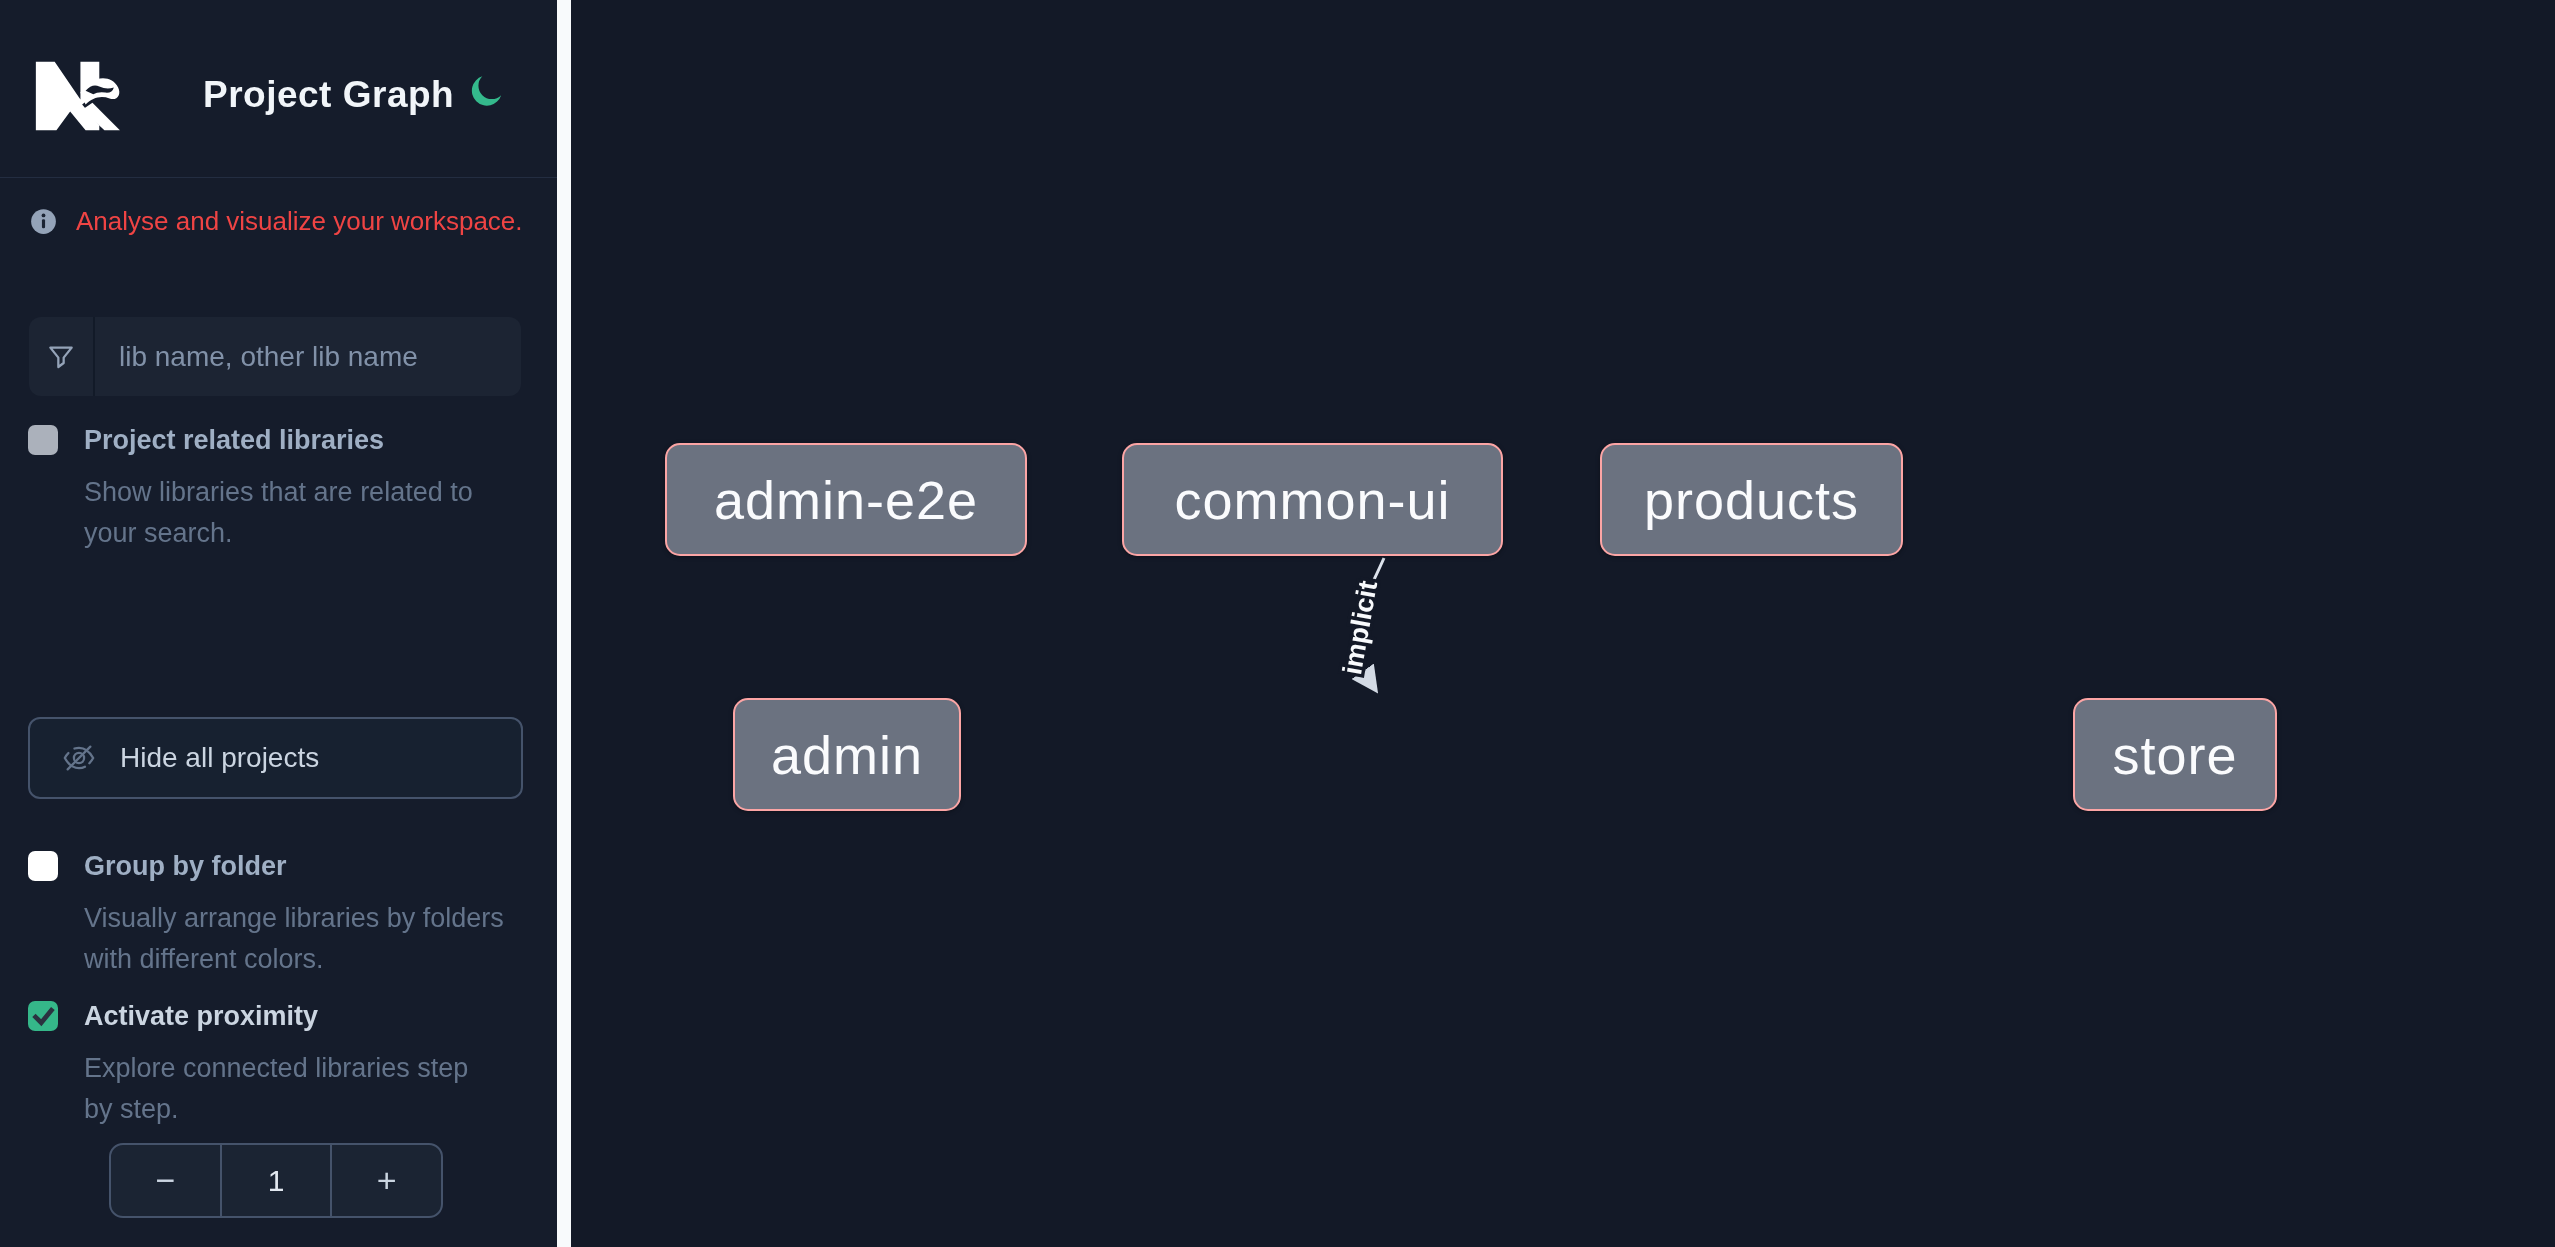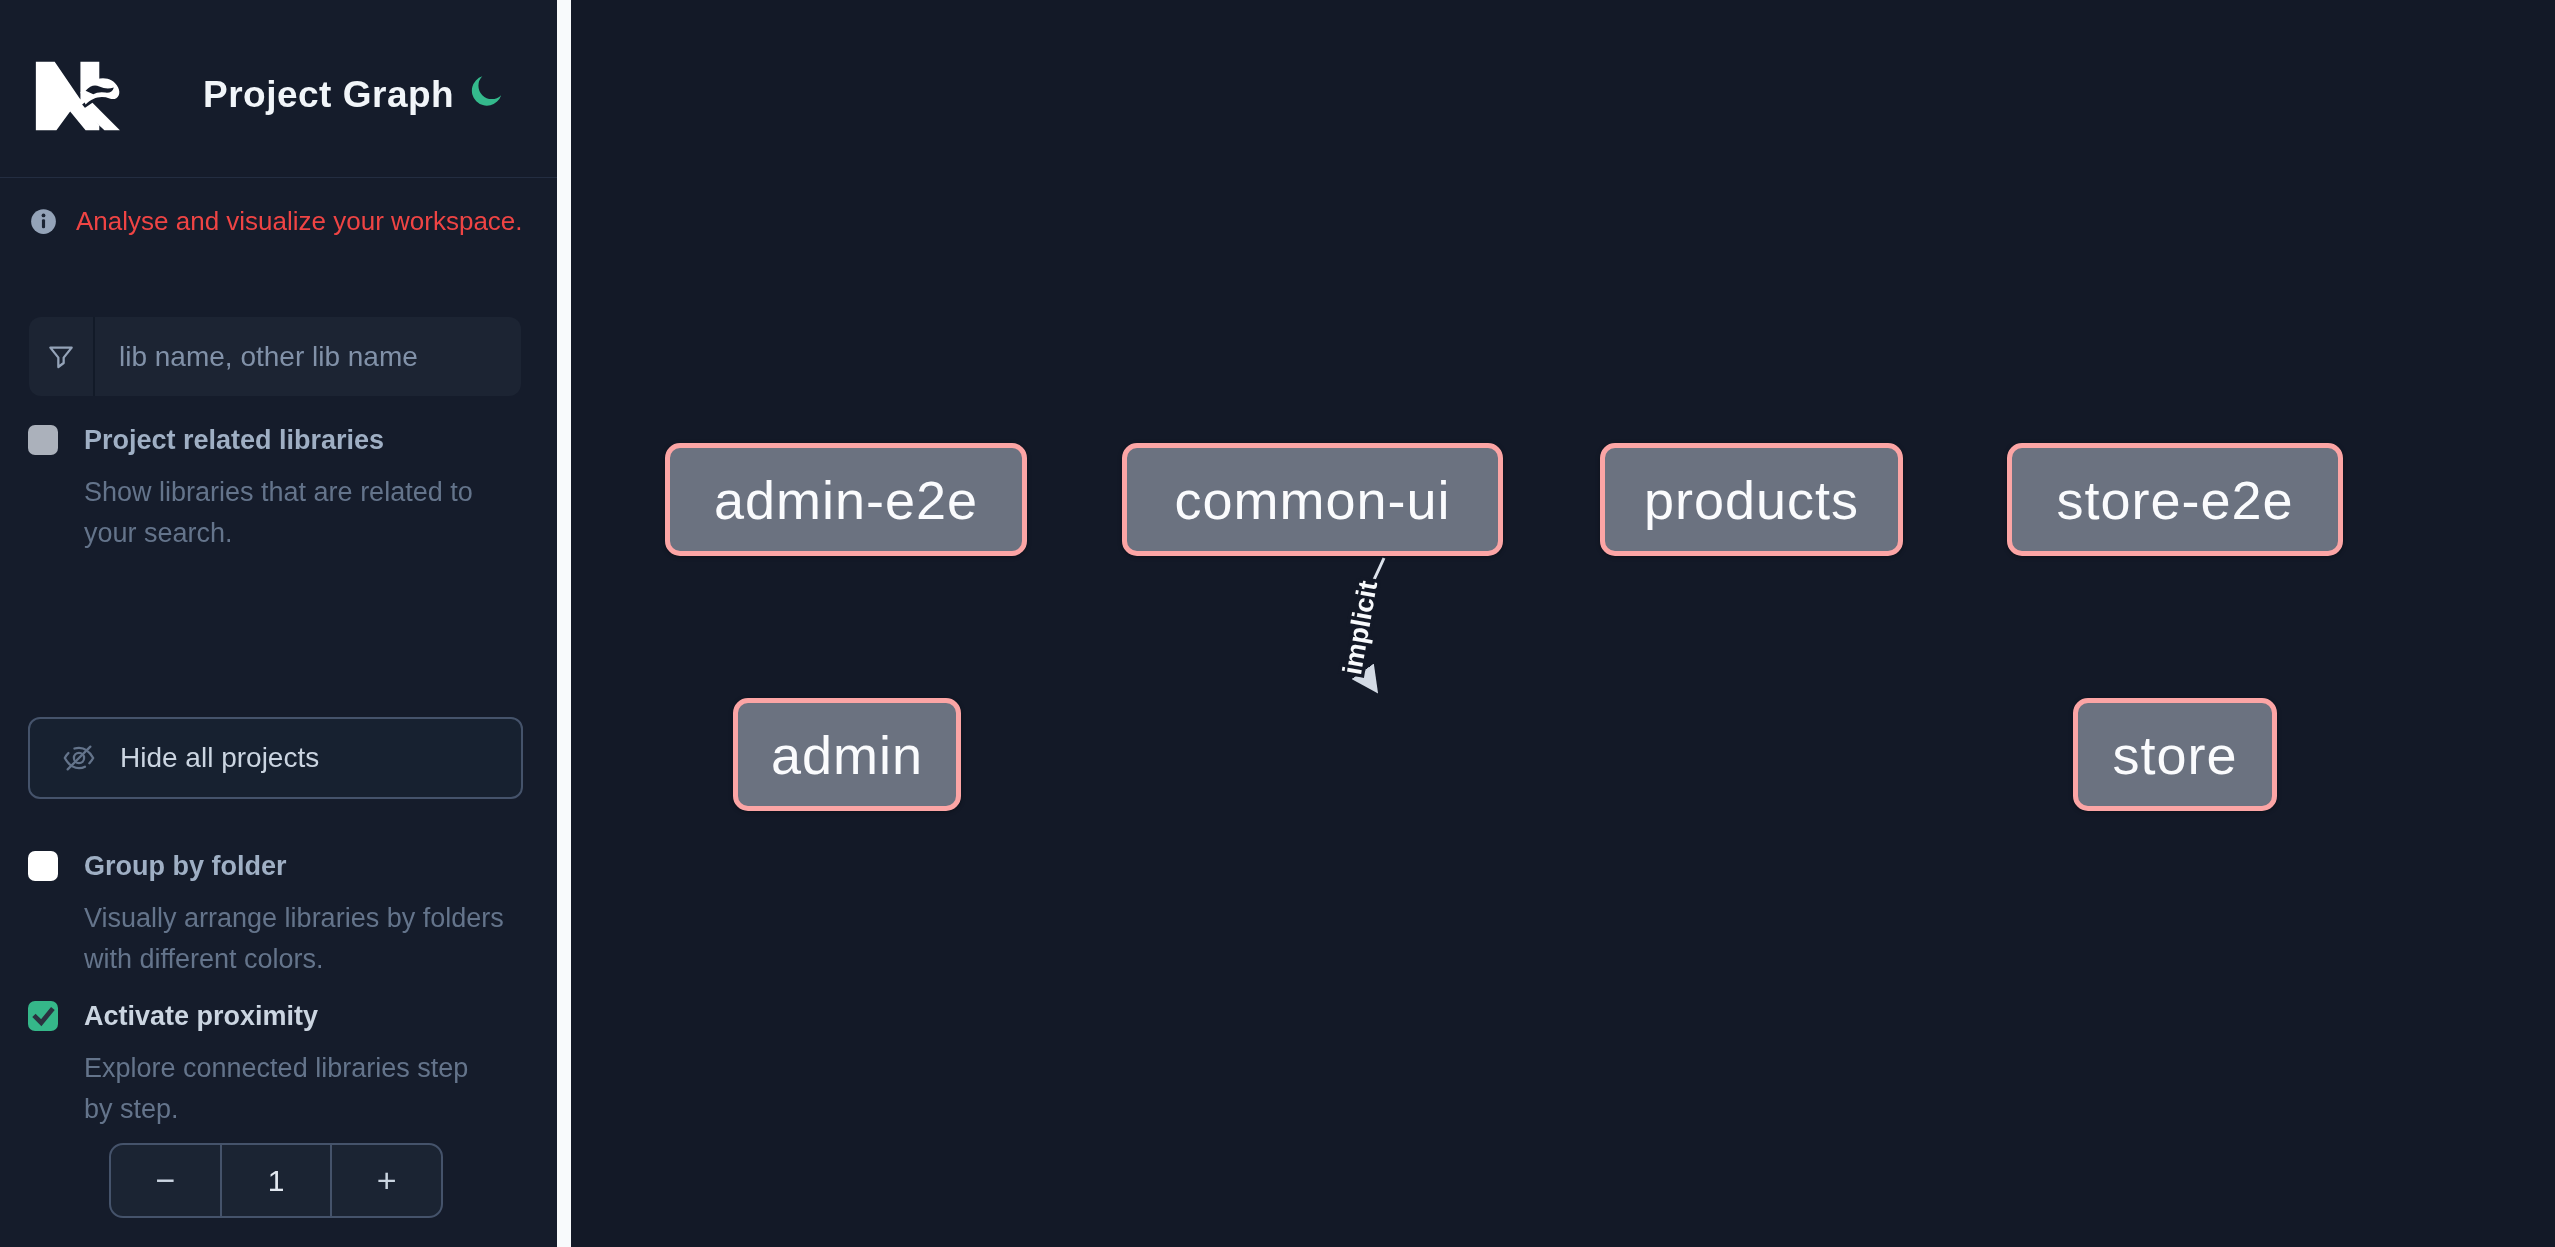--- a/index.html
+++ b/index.html
@@ -106,21 +106,21 @@
   .step-value {
     width:114px; display:flex; align-items:center; justify-content:center;
     border-left:2px solid #45536b; border-right:2px solid #45536b;
     color:#e2e8f0; font-size:30px;
   }
 
   
   .edges-svg { position:absolute; left:0; top:0; width:2555px; height:1247px; pointer-events:none; }
   .node {
     position:absolute; height:113px; background:#6b7280;
-    border:5px solid #fca5a5; border-radius:15px;
+    border:2px solid #fca5a5; border-radius:15px;
     display:flex; align-items:center; justify-content:center;
     font-size:54px; color:#fafbfd; letter-spacing:1px; cursor:pointer;
     box-shadow:0 1px 4px rgba(0,0,0,0.35);
   }
 </style>
 </head>
 <body>
 
 <div class="graph-area">
 
@@ -138,21 +138,20 @@
 
     <g>
       <path d="M 2141 558 C 2126 592 2114 610 2114 634 C 2114 660 2123 676 2132 689" fill="none" stroke="#dde3ec" stroke-width="3" marker-end="url(#arrow)"></path>
       <text transform="translate(2119 628) rotate(-80)" text-anchor="middle" dominant-baseline="middle" font-size="27" font-weight="600" fill="#f8fafc" stroke="#131927" stroke-width="7" paint-order="stroke">implicit</text>
     </g>
   </svg>
 
   <div class="node" style="left:94px;  top:443px; width:362px;">admin-e2e</div>
   <div class="node" style="left:551px; top:443px; width:381px;">common-ui</div>
   <div class="node" style="left:1029px;top:443px; width:303px;">products</div>
-  <div class="node" style="left:1436px;top:443px; width:336px;">store-e2e</div>
   <div class="node" style="left:162px; top:698px; width:228px;">admin</div>
   <div class="node" style="left:1502px;top:698px; width:204px;">store</div>
 
 </div>
 
 <div class="sidebar">
 
   <div class="header">
     <span class="nx-logo">
       <svg viewBox="0 0 100 84" width="100" height="72">

